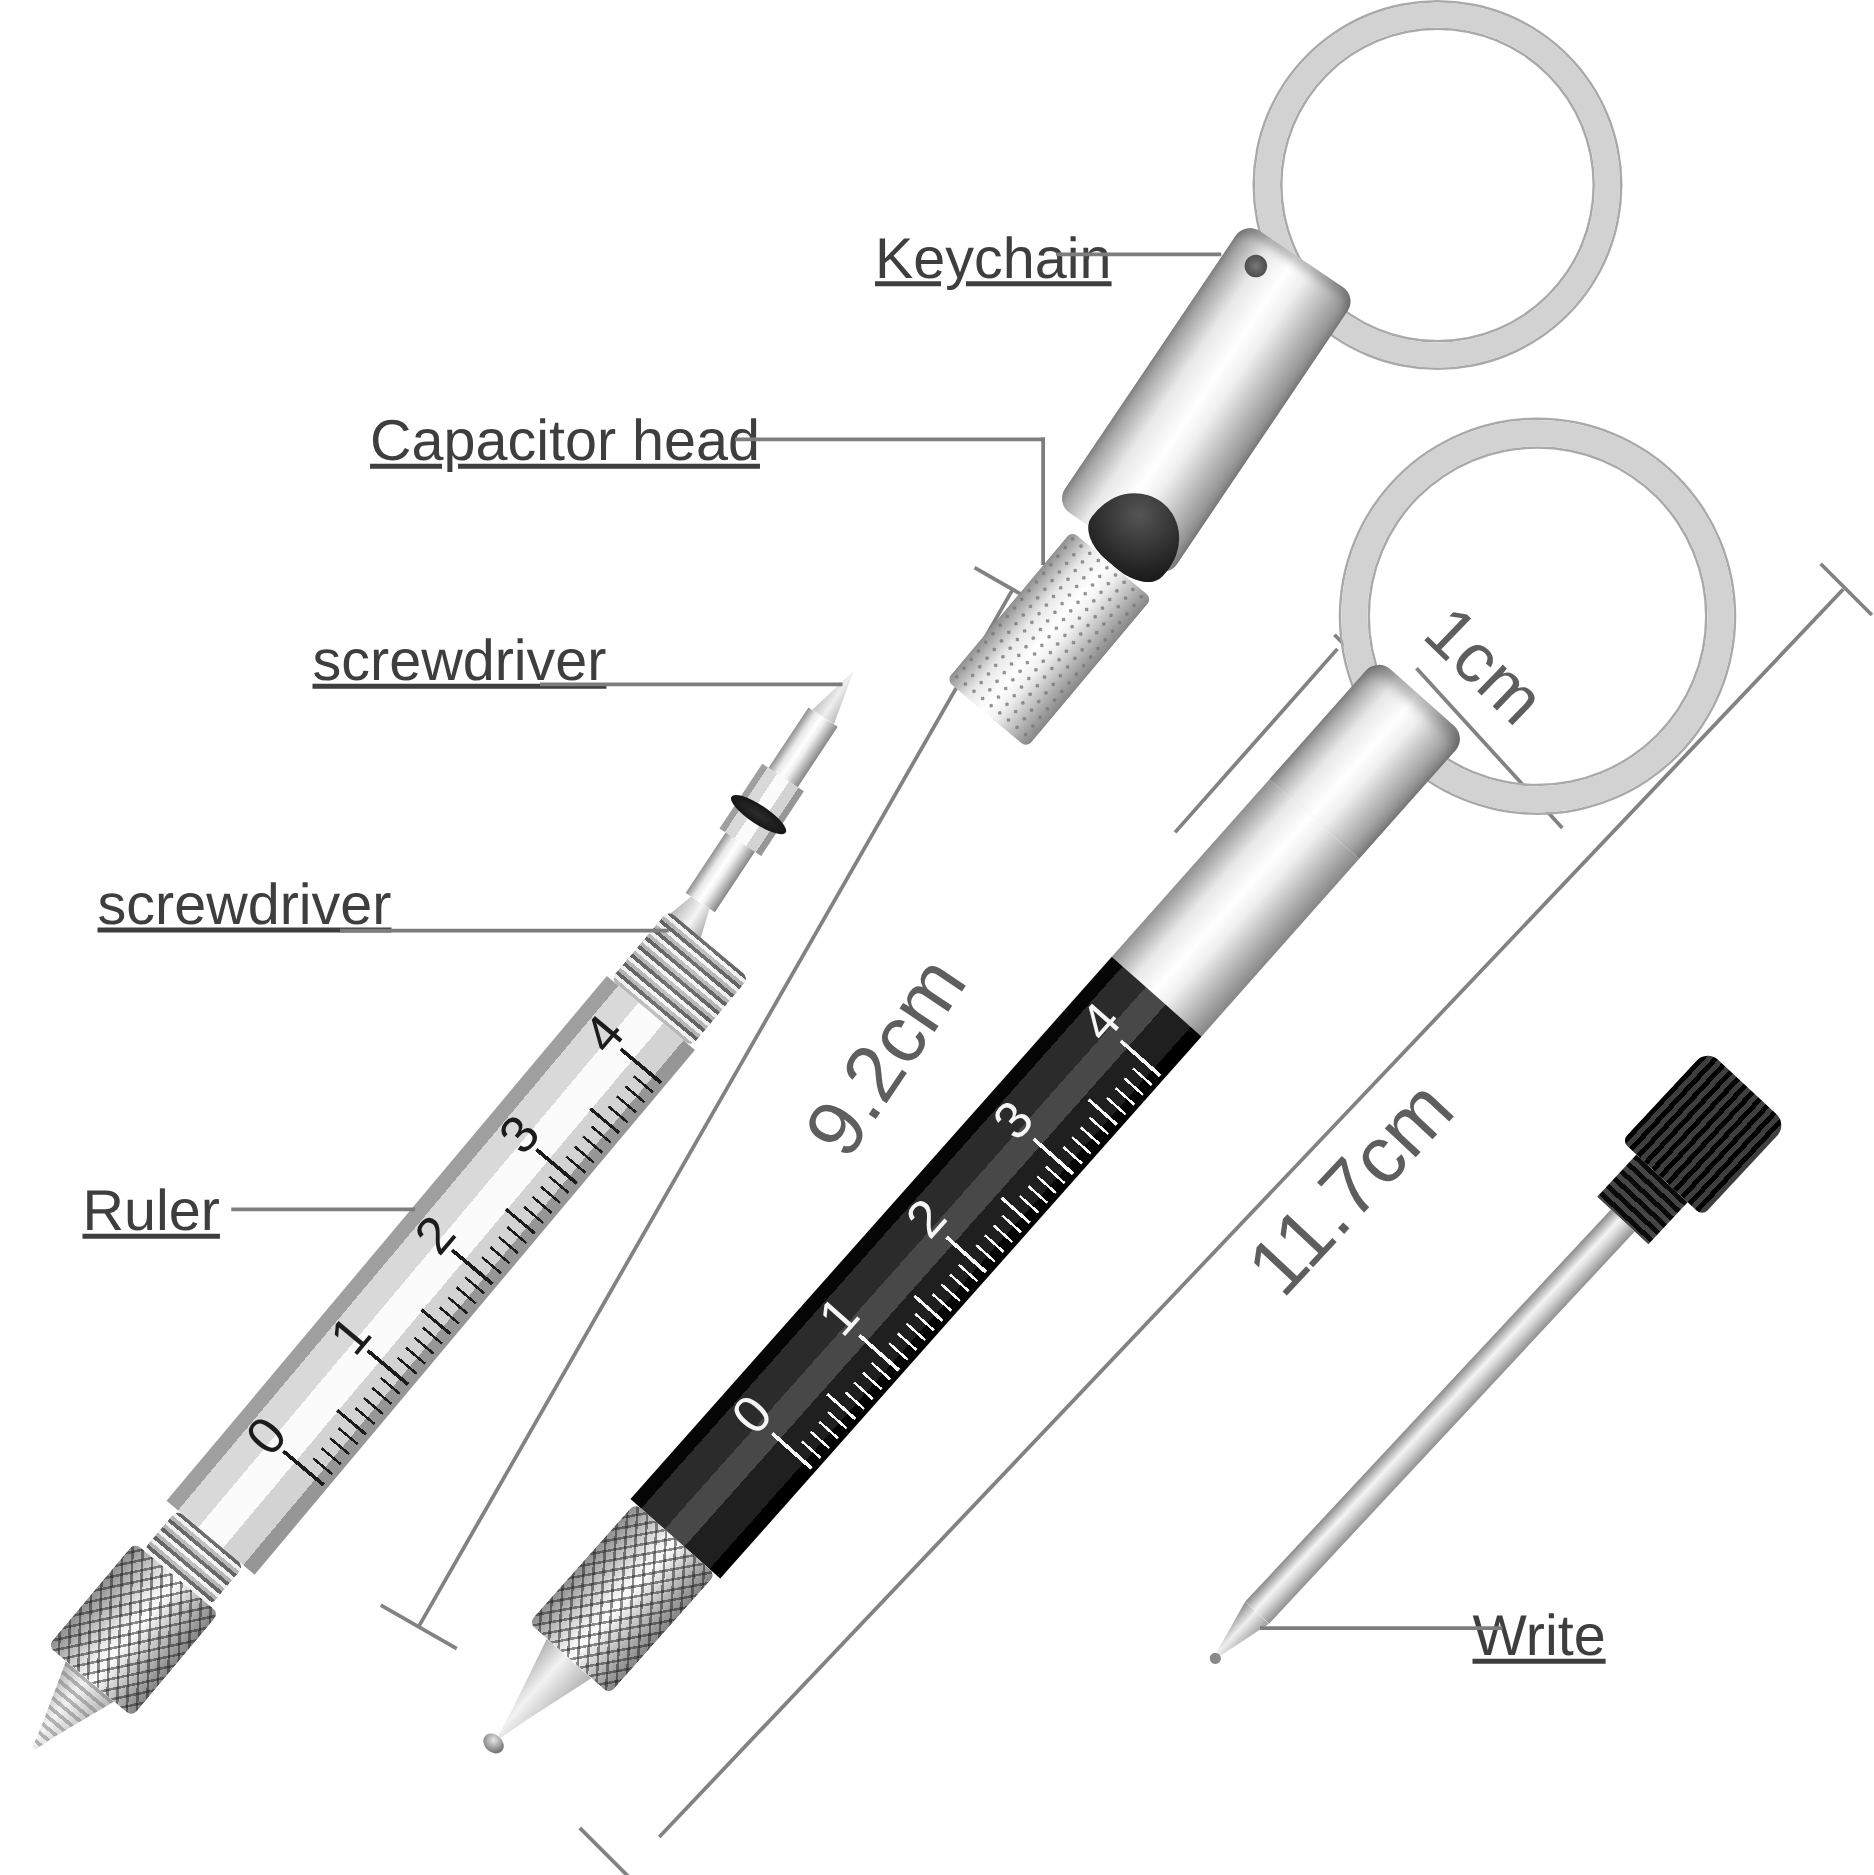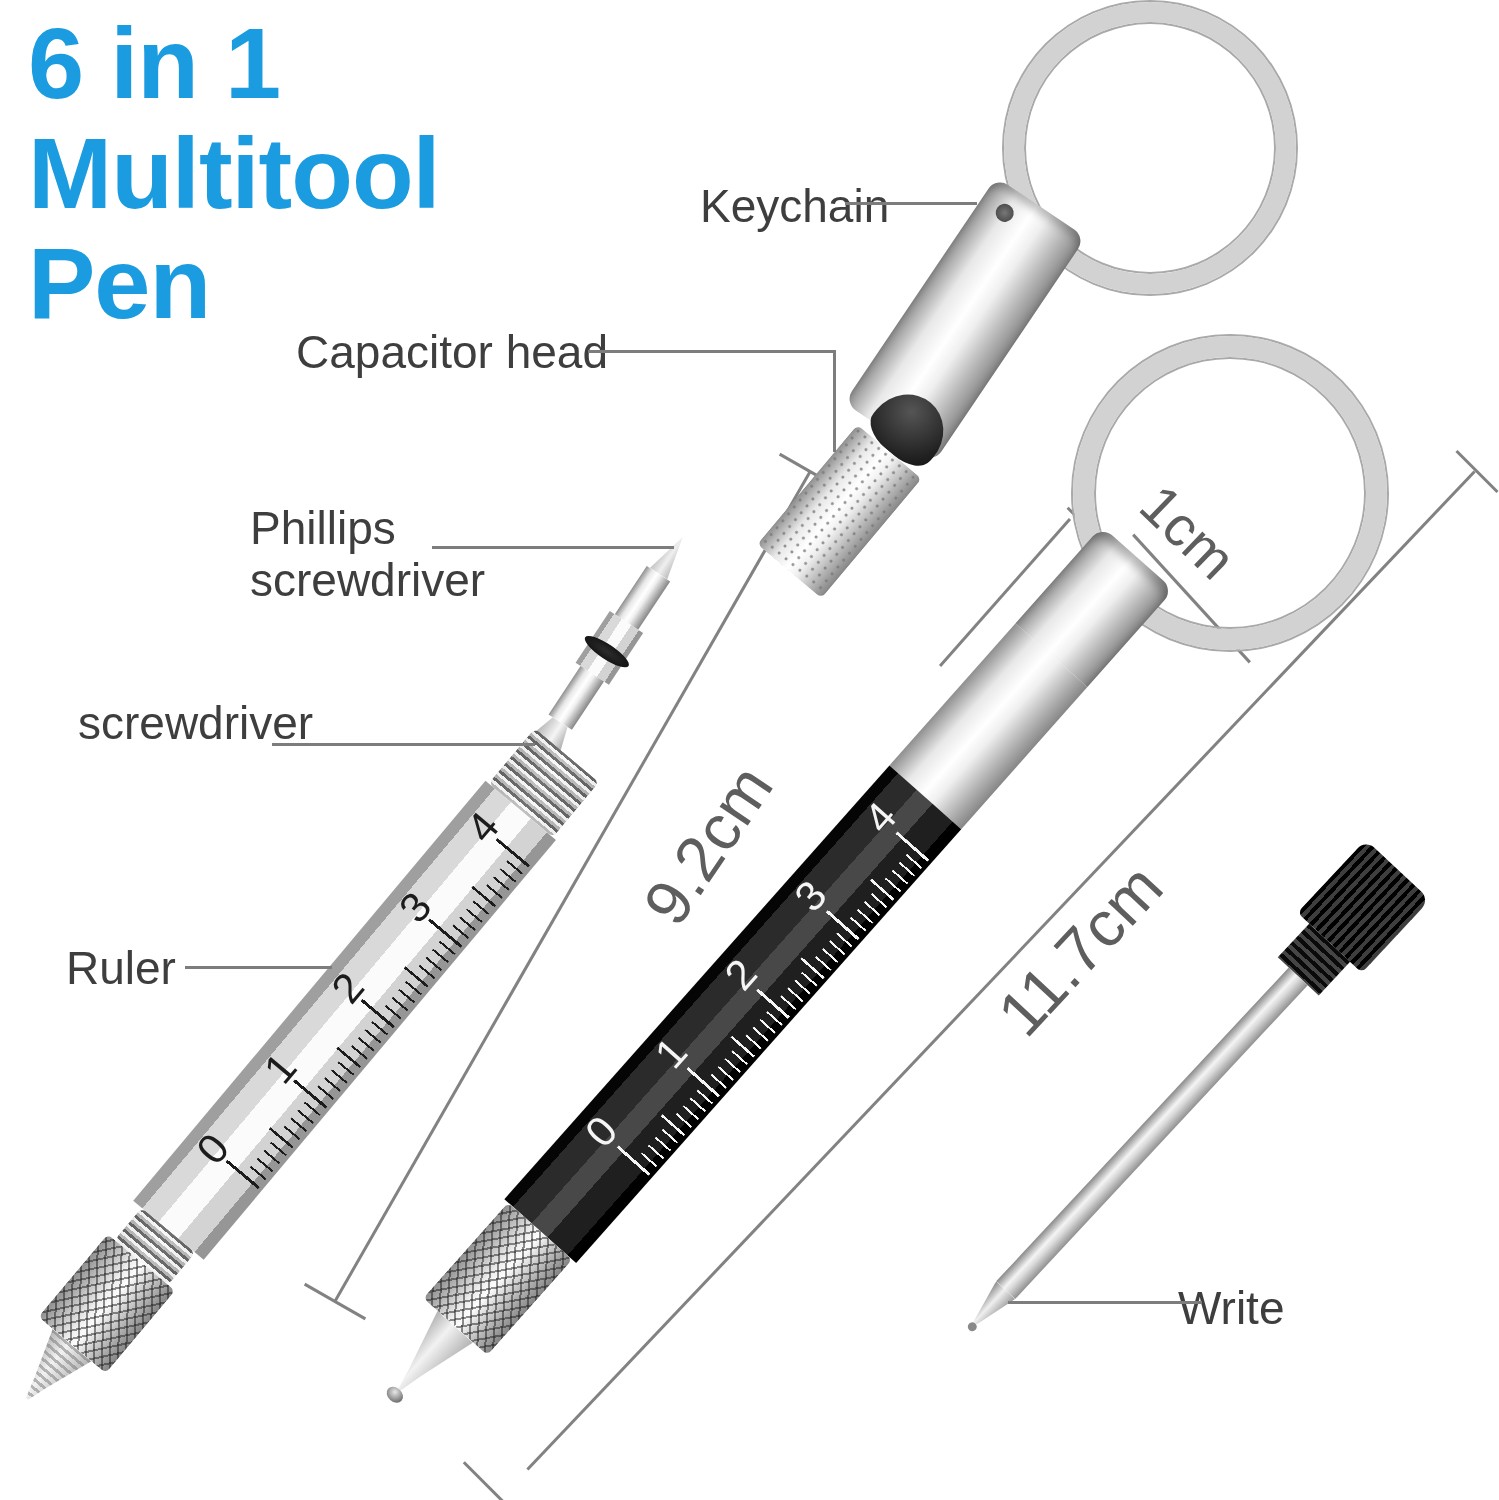--- a/index.html
+++ b/index.html
@@ -40,32 +40,27 @@
   .ring{position:absolute;border-radius:50%;border:20px solid #d2d2d2;box-sizing:border-box;
         box-shadow:0 0 0 2px #a9a9a9, inset 0 0 0 2px #a9a9a9;background:transparent;z-index:1;}
 
   
   .ticks{position:absolute;right:4px;}
   .t-mm  {width:20px;background:repeating-linear-gradient(to bottom,currentColor 0 2px,transparent 2px 10.5px);}
   .t-half{width:30px;background:repeating-linear-gradient(to bottom,currentColor 0 2.5px,transparent 2.5px 52.5px);}
   .t-cm  {width:42px;background:repeating-linear-gradient(to bottom,currentColor 0 3px,transparent 3px 105px);}
   .rnum{position:absolute;left:8px;width:40px;text-align:center;font-size:42px;transform:rotate(-90deg);}
 
-  .z2{z-index:2;} .z3{z-index:3;}
+  .z2{z-index:2;} .z3{z-index:3;text-decoration:underline;}
 </style>
 </head>
 <body>
 
 <div class="canvas">
 
-  <div class="title">
-    <div>6 in 1</div>
-    <div>Multitool</div>
-    <div>Pen</div>
-  </div>
 
   <div class="dimline" style="left:94px;top:885px;width:957px;transform:rotate(119.8deg);"></div>
   <div class="dimline" style="left:775px;top:470px;width:70px;transform:rotate(29.8deg);"></div>
   <div class="dimline" style="left:300px;top:1300px;width:70px;transform:rotate(29.8deg);"></div>
 
   <div class="dimline" style="left:313px;top:969px;width:1376px;transform:rotate(133.5deg);"></div>
   <div class="dimline" style="left:1448px;top:470px;width:58px;transform:rotate(45deg);"></div>
   <div class="dimline" style="left:455px;top:1482px;width:60px;transform:rotate(45deg);"></div>
   <div class="dimline" style="left:907px;top:591px;width:196px;transform:rotate(131.5deg);"></div>
 
@@ -156,21 +151,20 @@
   </div>
 
   <div class="lbl z3" style="left:700px;top:180px;">Keychain</div>
   <div class="leader z3" style="left:845px;top:202px;width:132px;"></div>
 
   <div class="lbl z3" style="left:296px;top:326px;">Capacitor head</div>
   <div class="leader z3" style="left:588px;top:350px;width:248px;"></div>
   <div class="leader v z3" style="left:833px;top:350px;height:102px;"></div>
 
   <div class="lbl z3" style="left:250px;top:502px;">
-    <div>Phillips</div>
     <div>screwdriver</div>
   </div>
   <div class="leader z3" style="left:432px;top:546px;width:242px;"></div>
 
   <div class="lbl z3" style="left:78px;top:697px;">
     <div>screwdriver</div>
   </div>
   <div class="leader z3" style="left:272px;top:743px;width:263px;"></div>
 
   <div class="lbl z3" style="left:66px;top:942px;">Ruler</div>

